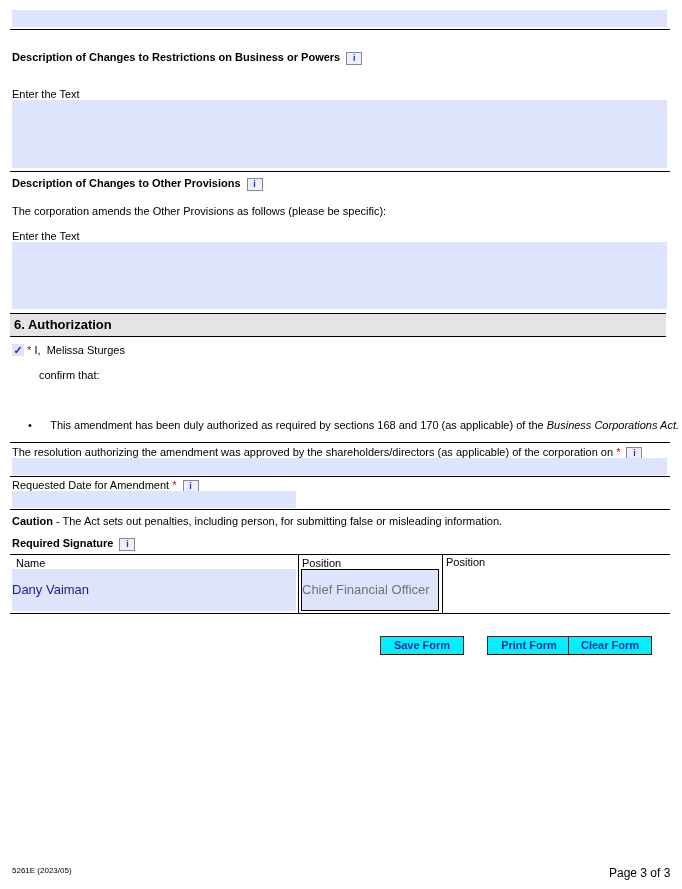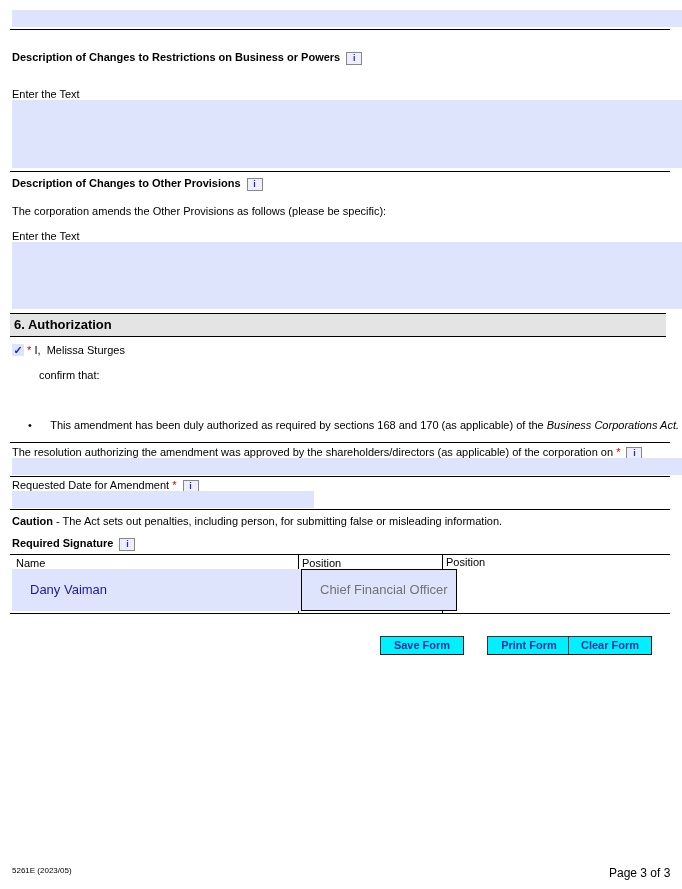--- a/index.html
+++ b/index.html
@@ -1,18 +1,18 @@
 <!DOCTYPE html>
 <html><head>
 <meta charset="utf-8">
 <style>
 body{margin:0;background:#fff;font-family:"Liberation Sans",sans-serif;font-size:11px;color:#000;}
 .page{position:relative;width:682px;height:889px;}
 .abs{position:absolute;}
-.field{background:#dde4fc;padding-left:18px;}
+.field{background:#dde4fc;}
 .hr{position:absolute;height:1px;background:#000;}
 .ibtn{display:inline-block;width:14px;height:11px;border:1px solid #888;background:#eef;color:#2233aa;font-size:9px;font-weight:bold;text-align:center;line-height:11px;vertical-align:middle;margin-left:6px;}
 .bold{font-weight:bold;}
 .btn{position:absolute;top:636px;height:17px;background:#00f0ff;border:1px solid #333;border-right-color:#111;border-bottom-color:#111;color:#1c2fa0;font-weight:bold;font-size:11px;text-align:center;line-height:17px;}
 .req{color:#c00;}
 </style>
 </head>
 <body>
 
 <div class="page">

